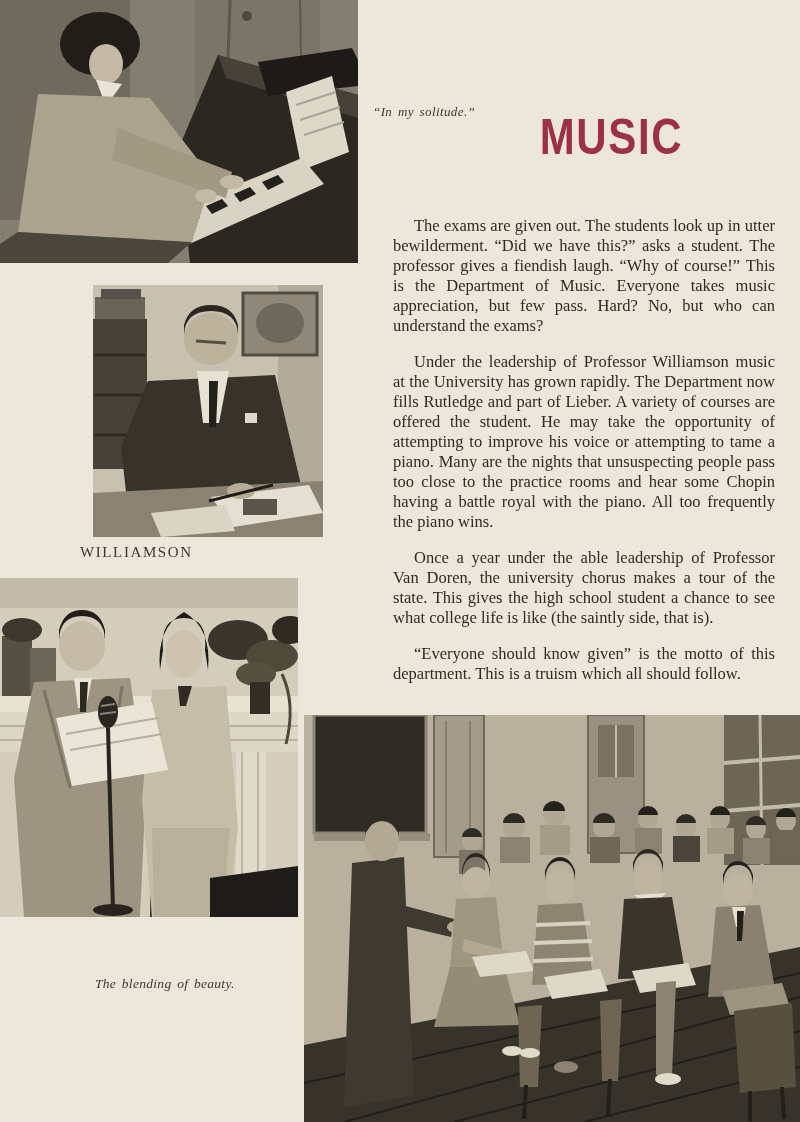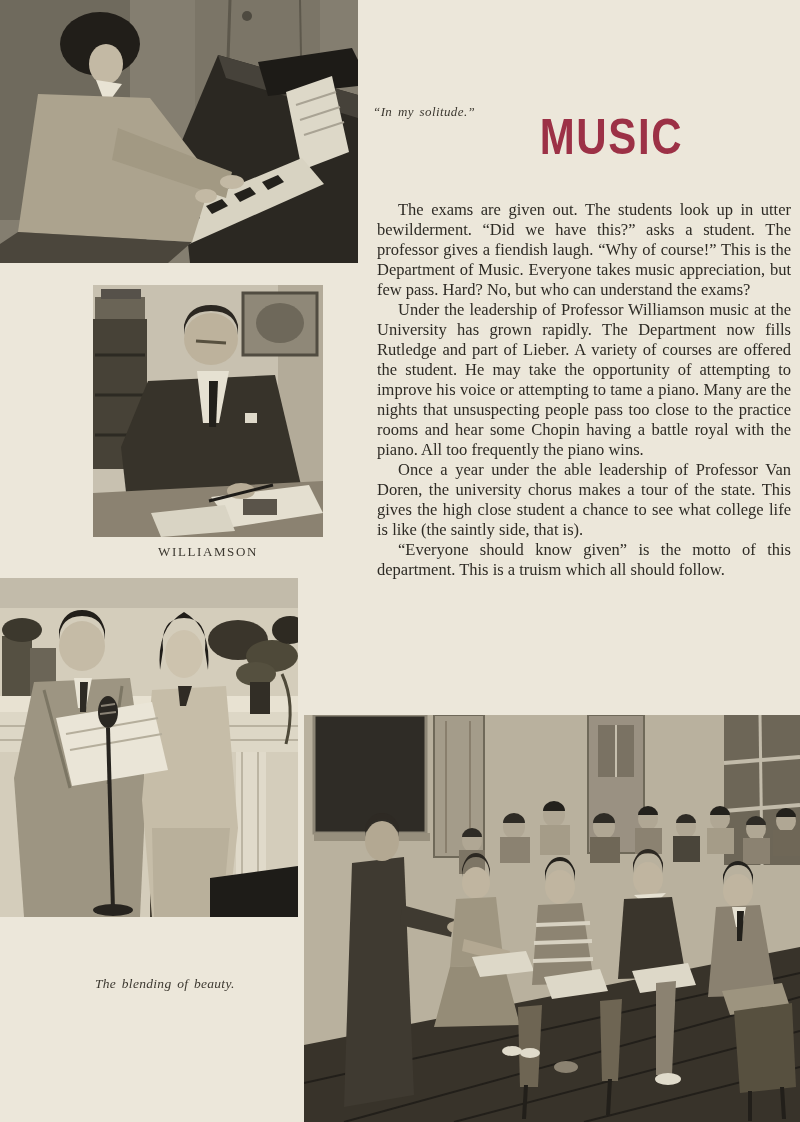--- a/index.html
+++ b/index.html
@@ -29,23 +29,22 @@
 
   .caption{
     position:absolute;
     color:#3c3830;
   }
   .caption-solitude{
     left:373px;top:104px;
     font-style:italic;font-size:13px;letter-spacing:.4px;word-spacing:2px;
   }
   .caption-williamson{
-    left:93px;top:544px;width:230px;
-    text-align:center;
-    font-size:13px;letter-spacing:1.6px;
+    left:80px;top:544px;width:230px;
+    font-size:15px;letter-spacing:1.6px;
   }
   .caption-blending{
     left:95px;top:976px;
     font-style:italic;font-size:13.5px;letter-spacing:.3px;word-spacing:2px;
   }
   .caption-football{
     left:523px;top:697px;
     font-style:italic;font-size:13.5px;letter-spacing:.3px;word-spacing:2px;
   }
 
@@ -63,21 +62,21 @@
   }
 
   .article{
     position:absolute;
     left:377px;top:200px;width:414px;
     font-size:16.5px;line-height:20px;
     color:#2e2b25;
     text-align:justify;
   }
   .article p{
-    margin:0;
+    margin:16px;
     text-indent:21px;
   }
 </style>
 </head>
 <body>
 
 <div class="page">
 
   <div class="photo photo-piano">
     <svg viewBox="0 0 358 263" preserveAspectRatio="none">
@@ -148,21 +147,21 @@
     </svg>
   </div>
   <div class="caption caption-williamson">WILLIAMSON</div>
 
   <div class="caption caption-solitude">“In my solitude.”</div>
   <h1 class="page-title">MUSIC</h1>
 
   <div class="article">
     <p>The exams are given out.  The students look up in utter bewilderment.  “Did we have this?” asks a student.  The professor gives a fiendish laugh.  “Why of course!”  This is the Department of Music.  Everyone takes music appreciation, but few pass.  Hard? No, but who can understand the exams?</p>
     <p>Under the leadership of Professor Williamson music at the University has grown rapidly.  The Department now fills Rutledge and part of Lieber.  A variety of courses are offered the student.  He may take the opportunity of attempting to improve his voice or attempting to tame a piano.  Many are the nights that unsuspecting people pass too close to the practice rooms and hear some Chopin having a battle royal with the piano.  All too frequently the piano wins.</p>
-    <p>Once a year under the able leadership of Professor Van Doren, the university chorus makes a tour of the state.  This gives the high close student a chance to see what college life is like (the saintly side, that is).</p>
+    <p>Once a year under the able leadership of Professor Van Doren, the university chorus makes a tour of the state.  This gives the high school student a chance to see what college life is like (the saintly side, that is).</p>
     <p>“Everyone should know given” is the motto of this department.  This is a truism which all should follow.</p>
   </div>
 
   <div class="photo photo-duet">
     <svg viewBox="0 0 298 339" preserveAspectRatio="none">
       <rect x="0" y="0" width="298" height="339" fill="#d4cdbb"></rect>
       <rect x="0" y="0" width="298" height="30" fill="#c2bbaa"></rect>
 
       <rect x="0" y="118" width="298" height="16" fill="#e8e2d2"></rect>
       <rect x="0" y="134" width="298" height="40" fill="#ddd7c6"></rect>

